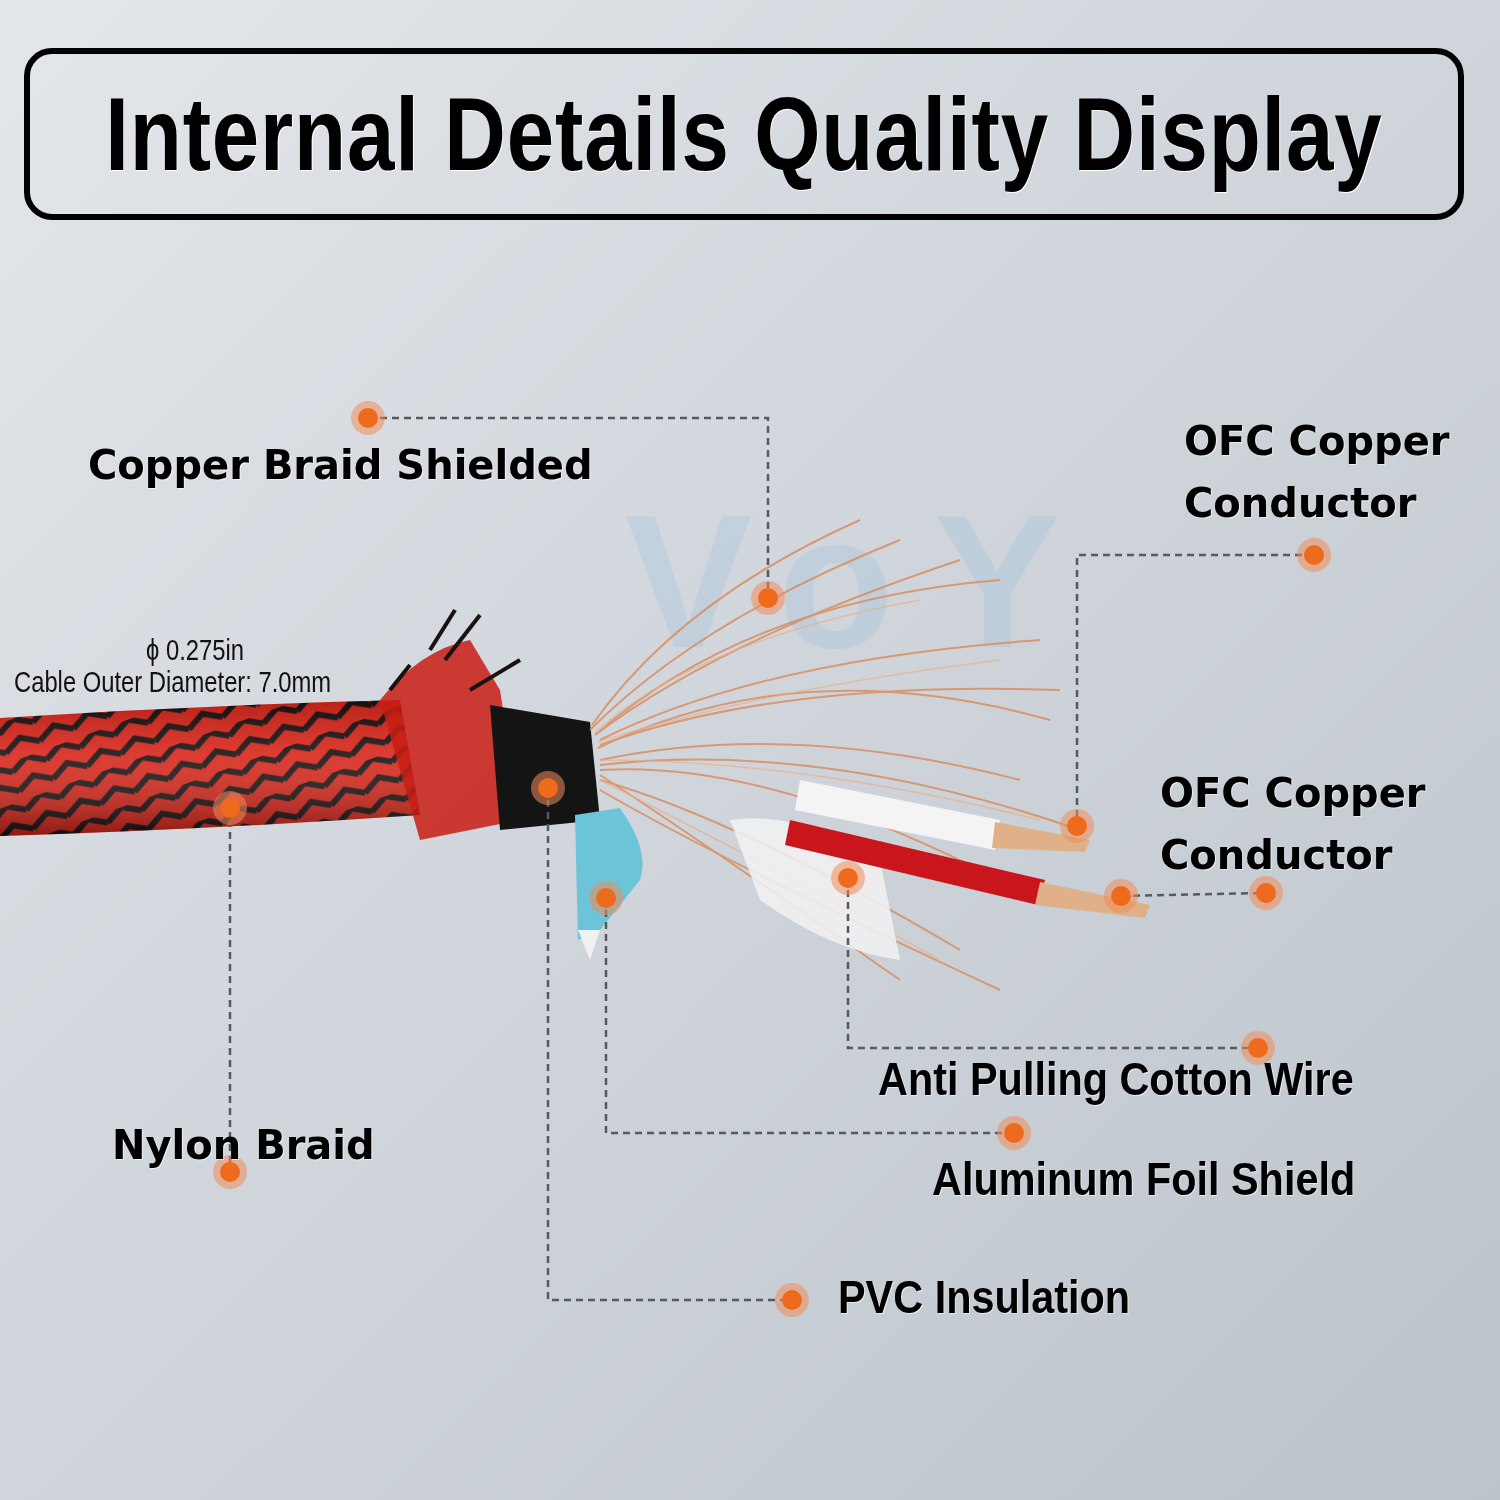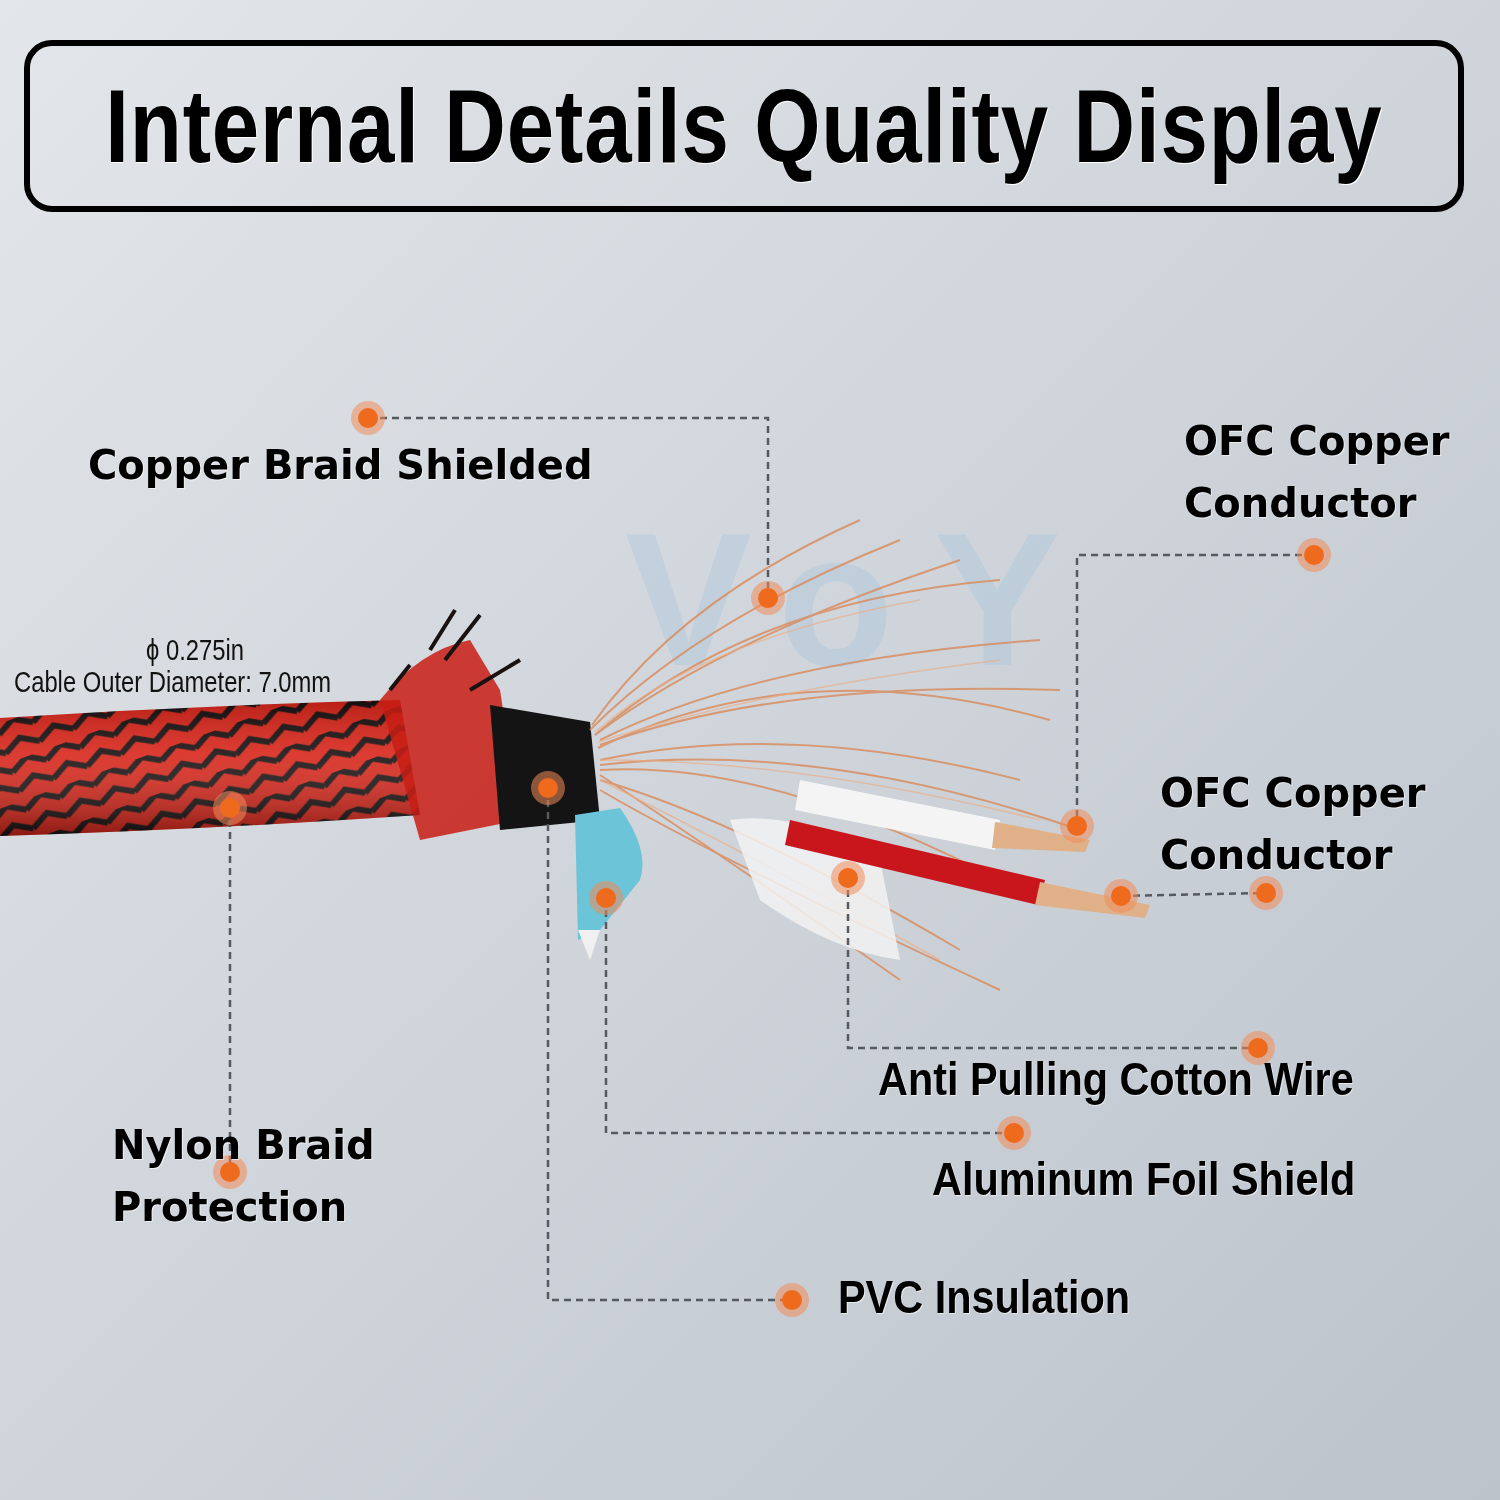--- a/index.html
+++ b/index.html
@@ -2,21 +2,21 @@
 <html><head>
 <meta charset="utf-8">
 <style>
   html, body { margin: 0; padding: 0; }
   body {
     width: 1500px; height: 1500px; position: relative; overflow: hidden;
     background: linear-gradient(135deg, #e3e6ea 0%, #d3d8de 40%, #c6ccd3 75%, #bdc3ca 100%);
     font-family: "Liberation Sans", sans-serif;
   }
   .title-box {
-    position: absolute; left: 24px; top: 40px; width: 1440px; height: 172px;
+    position: absolute; left: 24px; top: 48px; width: 1440px; height: 172px;
     border: 6px solid #000; border-radius: 28px; box-sizing: border-box;
     display: flex; align-items: center; justify-content: center;
   }
   .title-text {
     font-family: "Liberation Sans", sans-serif;
     font-size: 104px; font-weight: bold; color: #000;
     letter-spacing: 1px; transform: scaleX(0.82); white-space: nowrap;
     text-shadow: 1px 1px 0 #fff;
   }
   .label {
@@ -32,21 +32,21 @@
   }
   .dot {
     position: absolute; width: 34px; height: 34px; border-radius: 50%;
     background: rgba(240, 140, 90, 0.55); transform: translate(-50%, -50%);
   }
   .dot::after {
     content: ""; position: absolute; left: 7px; top: 7px; width: 20px; height: 20px;
     border-radius: 50%; background: #ee6a1c;
   }
   .watermark {
-    position: absolute; left: 625px; top: 490px; font-family: "Liberation Sans", sans-serif;
+    position: absolute; left: 625px; top: 472px; font-family: "Liberation Sans", sans-serif;
     font-size: 190px; font-weight: bold; color: rgba(150, 190, 220, 0.28); letter-spacing: 40px;
   }
   svg.lines { position: absolute; left: 0; top: 0; }
 </style>
 </head>
 <body>
 
 <div class="title-box">
   <div class="title-text">Internal Details Quality Display</div>
 </div>
@@ -149,16 +149,15 @@
   <div>OFC Copper</div>
   <div>Conductor</div>
 </div>
 
 <div class="label label-cond" style="left:878px;top:1048px;">Anti Pulling Cotton Wire</div>
 
 <div class="label label-cond" style="left:932px;top:1148px;">Aluminum Foil Shield</div>
 
 <div class="label" style="left:112px;top:1114px;">
   <div>Nylon Braid</div>
-  <div>Protection</div>
 </div>
 
 <div class="label label-cond" style="left:838px;top:1266px;">PVC Insulation</div>
 
 </body></html>

